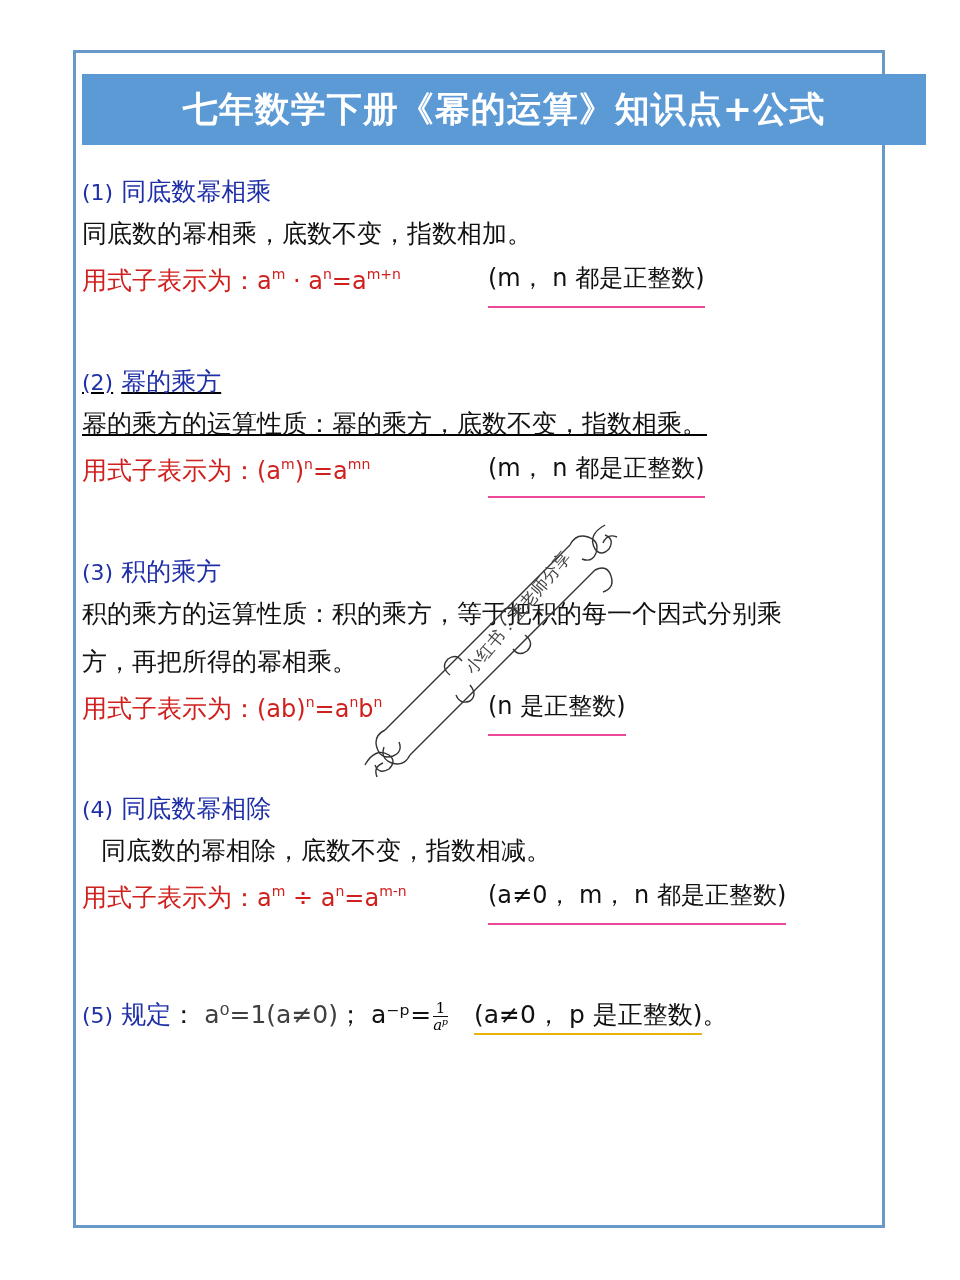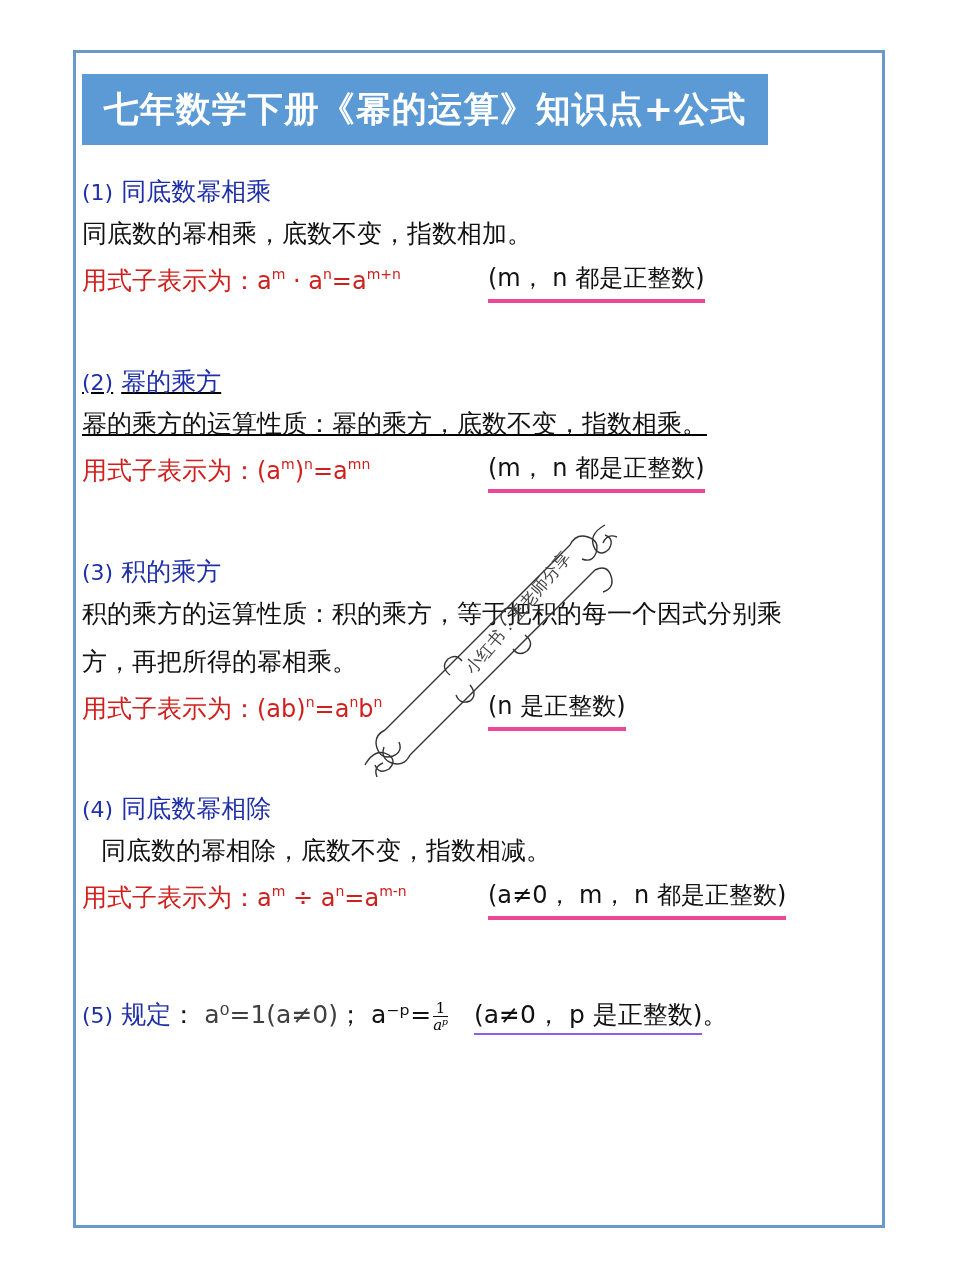--- a/index.html
+++ b/index.html
@@ -1,33 +1,33 @@
 <!DOCTYPE html>
 <html><head>
 <meta charset="utf-8">
 <style>
   html, body { margin: 0; padding: 0; background: #ffffff; }
   body { width: 960px; height: 1280px; position: relative; overflow: hidden;
          font-family: "DejaVu Sans", "Liberation Sans", sans-serif; }
   .frame { position: absolute; left: 73px; top: 50px; width: 812px; height: 1178px;
            border: 3px solid #6a98c8; box-sizing: border-box; background: #fff; }
-  .title-bar { position: absolute; left: 82px; top: 74px; width: 686px; height: 71px;
+  .title-bar { position: absolute; left: 82px; top: 74px; width: 844px; height: 71px;
                background: #5b9ad5; color: #fff; display: flex; align-items: center; justify-content: center;
                font-size: 35px; font-weight: bold; letter-spacing: 1px; }
   .section { position: absolute; left: 82px; width: 800px; }
   .heading { color: #1f2fa8; font-size: 25px; line-height: 32px; height: 32px; white-space: nowrap; }
   .heading .num { font-size: 22px; margin-right: 8px; }
   .desc { color: #111; font-size: 25px; line-height: 48px; white-space: nowrap; }
   .formula-row { position: relative; height: 46px; line-height: 46px; font-size: 25px; white-space: nowrap; }
   .formula { color: #d0201e; position: absolute; left: 0; top: 0; }
   .formula .label { }
   .formula .expr { font-size: 24px; }
   sup { font-size: 14px; vertical-align: 10px; line-height: 0; }
   .cond { position: absolute; top: 0; color: #111; font-size: 24px;
-          border-bottom: 4px solid #ec4899; line-height: 40px; padding-bottom: 1px; }
+          border-bottom: 2px solid #ec4899; line-height: 40px; padding-bottom: 8px; }
   .rule-row { position: absolute; left: 82px; top: 990px; height: 50px; line-height: 50px;
               font-size: 25px; white-space: nowrap; width: 800px; }
   .rule-row .blue { color: #1f2fa8; }
   .rule-row .red { color: #404040; }
   .rule-row .black { color: #111; }
   .frac { display: inline-block; vertical-align: middle; text-align: center; font-family: "DejaVu Serif", serif;
           font-style: italic; font-size: 15px; line-height: 16px; margin-left: 2px; }
   .frac .top { display: block; border-bottom: 1px solid #111; padding: 0 2px; font-style: normal; }
   .frac .bot { display: block; }
   .watermark { position: absolute; left: 355px; top: 515px; width: 270px; height: 270px; pointer-events: none; }
@@ -91,21 +91,21 @@
       <span class="label">用式子表示为：</span><span class="expr">a<sup>m</sup> ÷ a<sup>n</sup>=a<sup>m-n</sup></span>
     </div>
     <div class="cond" style="left:406px;">(a≠0， m， n 都是正整数)</div>
   </div>
 </div>
 
 <div class="rule-row">
   <span class="blue" style="font-size:22px; margin-right:8px;">(5)</span><span class="blue">规定</span><span class="black">：</span>
   <span class="red">a⁰=1(a≠0)</span><span class="black">；</span>
   <span class="black">a⁻ᵖ=</span><span class="frac"><span class="top">1</span><span class="bot">aᵖ</span></span>
-  <span class="black" style="margin-left:18px; border-bottom:2px solid #8b5cf6; line-height:36px; display:inline-block;">(a≠0， p 是正整数)</span><span class="black">。</span>
+  <span class="black" style="margin-left:18px; border-bottom:2px solid #eab308; line-height:36px; display:inline-block;">(a≠0， p 是正整数)</span><span class="black">。</span>
 </div>
 
 <svg class="watermark" viewBox="0 0 270 270">
   <g fill="none" stroke="#333" stroke-width="1.4">
     <path d="M30 215 L215 30 M55 240 L240 55"></path>
     <path d="M30 215 q-12 6 -8 18 q4 12 16 8 q10 -4 6 -14 M55 240 q-6 12 -18 8 q-12 -4 -8 -16"></path>
     <path d="M10 250 q10 -18 24 -10 q8 6 0 14 q-10 6 -14 -4 M22 262 q-4 -10 6 -14"></path>
     <path d="M215 30 q6 -12 18 -8 q12 4 8 16 q-4 10 -14 6 M240 55 q12 -6 16 6 q4 12 -8 16"></path>
     <path d="M250 10 q-18 10 -10 24 q6 8 14 0 q6 -10 -4 -14 M262 22 q-10 -4 -14 6"></path>
     <path d="M95 160 q-10 -8 -2 -16 q8 -6 14 2 M150 110 q-8 -10 0 -16 q10 -4 14 6 M170 120 q10 8 2 16 q-8 6 -14 -2 M115 170 q8 10 0 16 q-10 4 -14 -6"></path>

